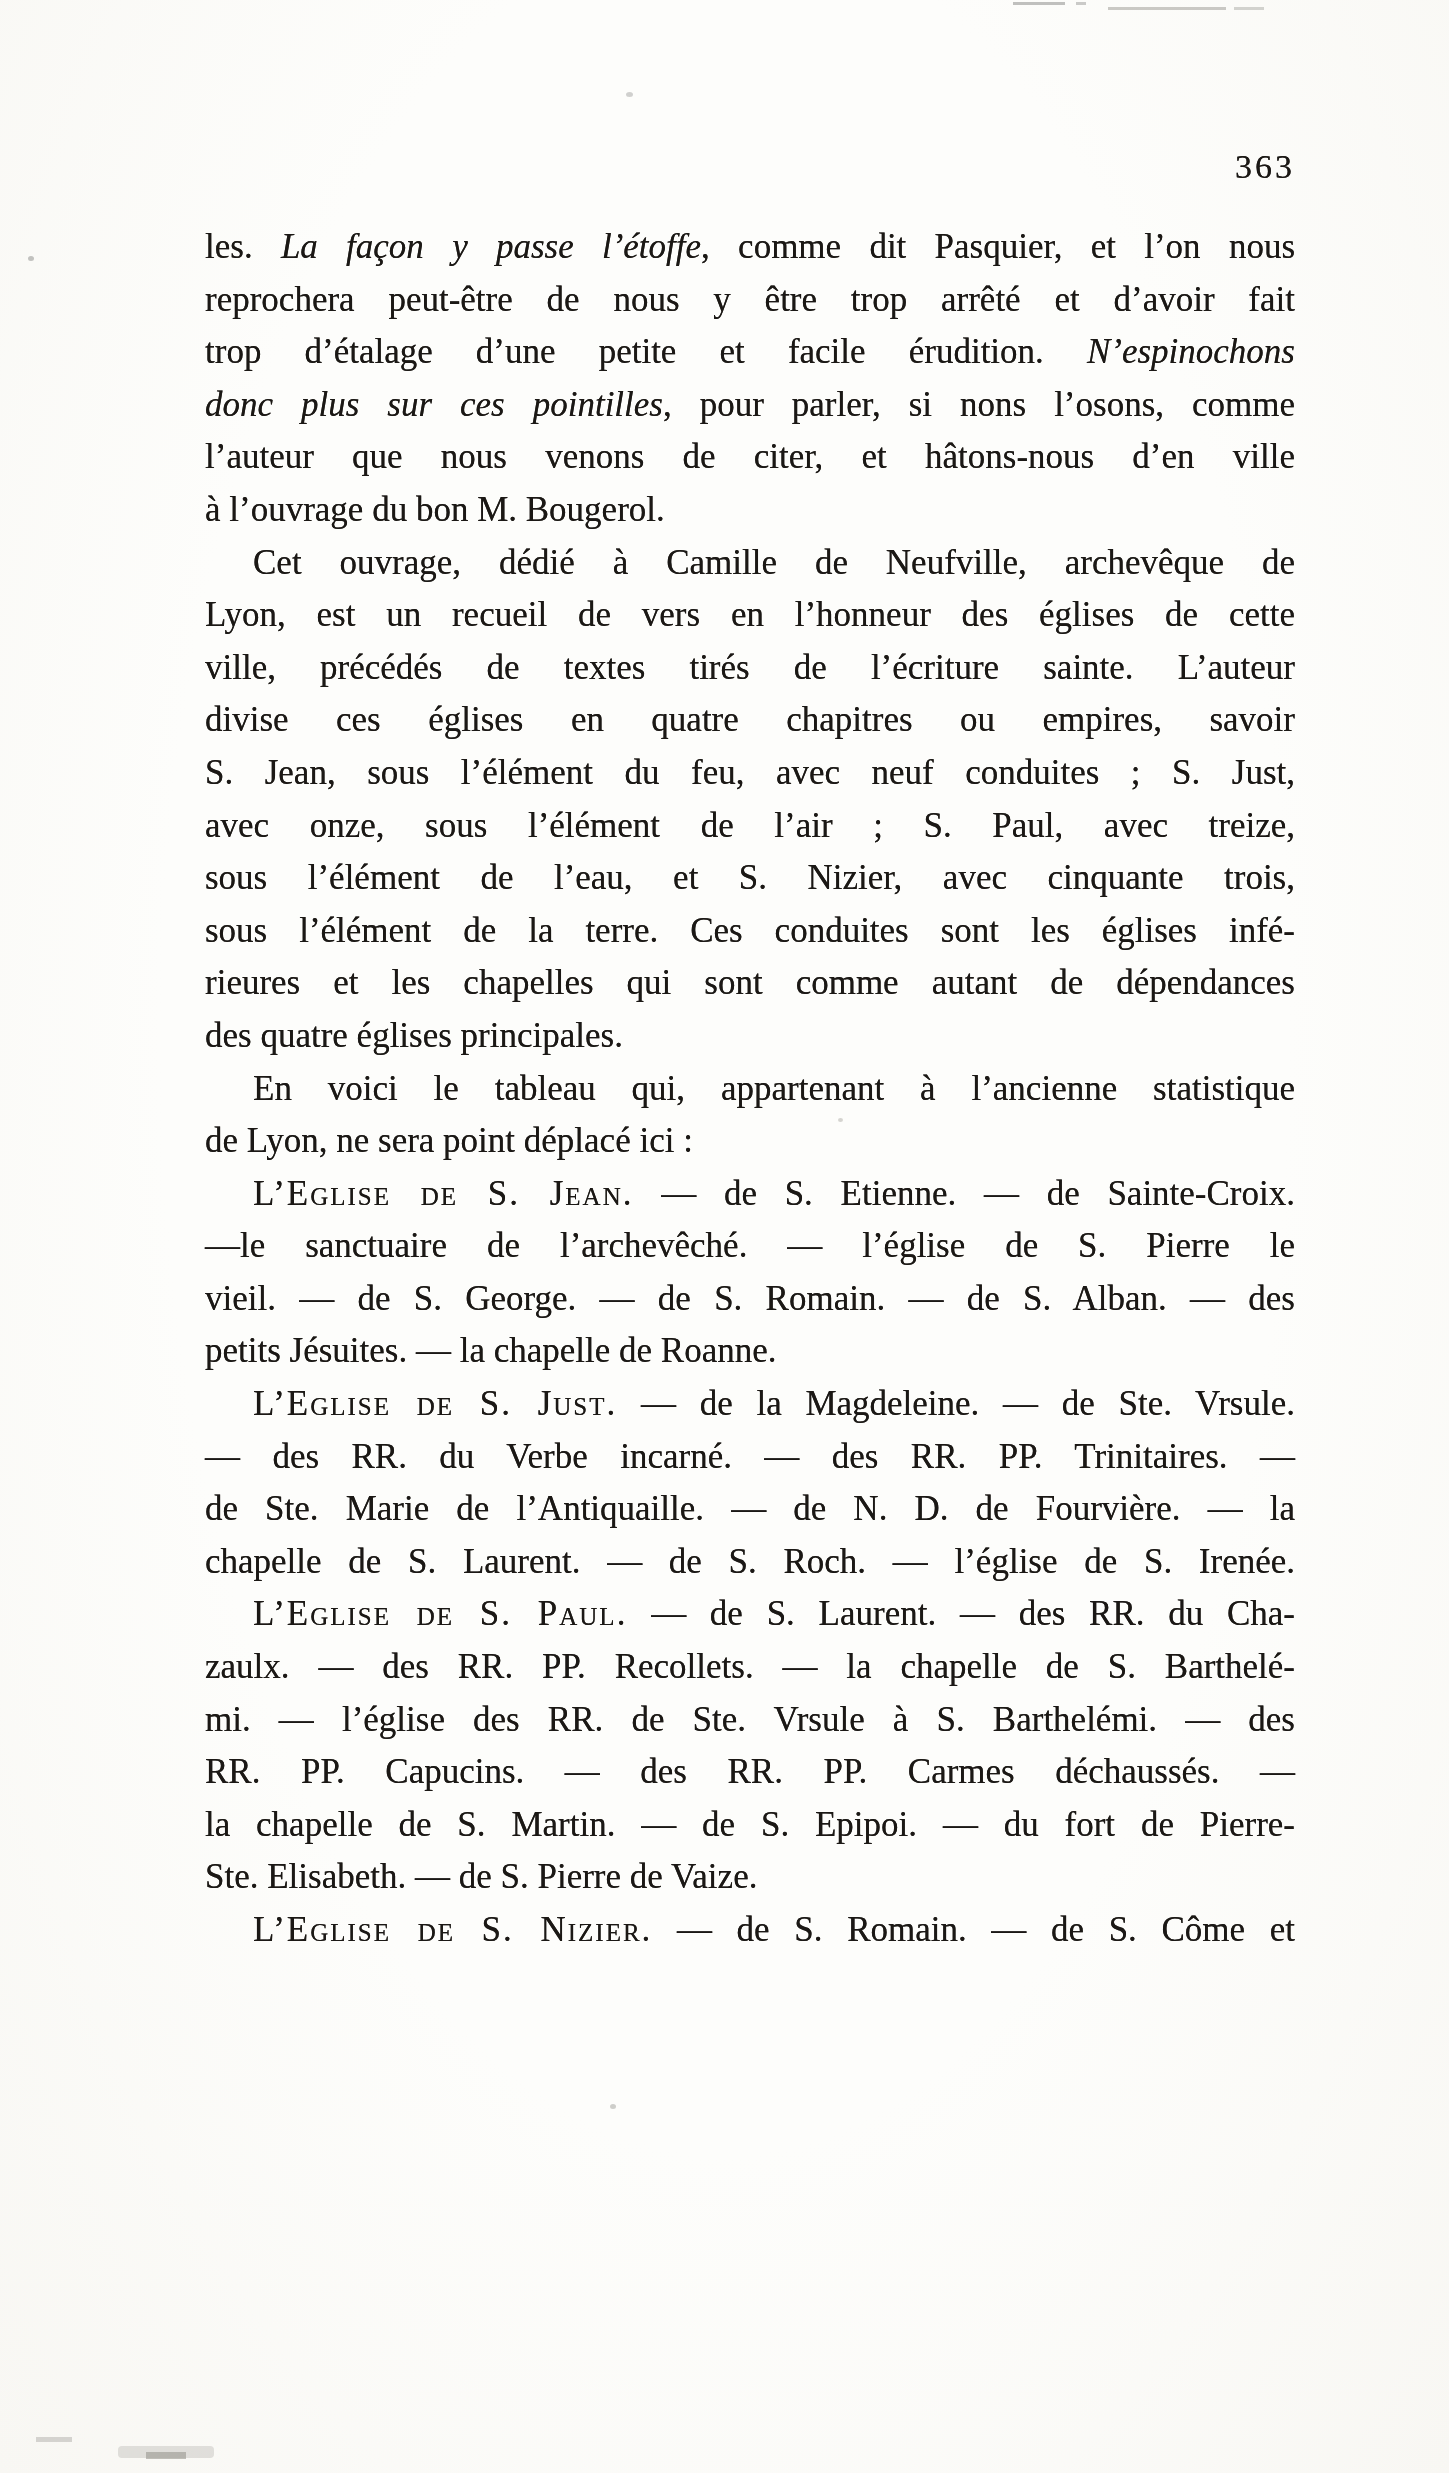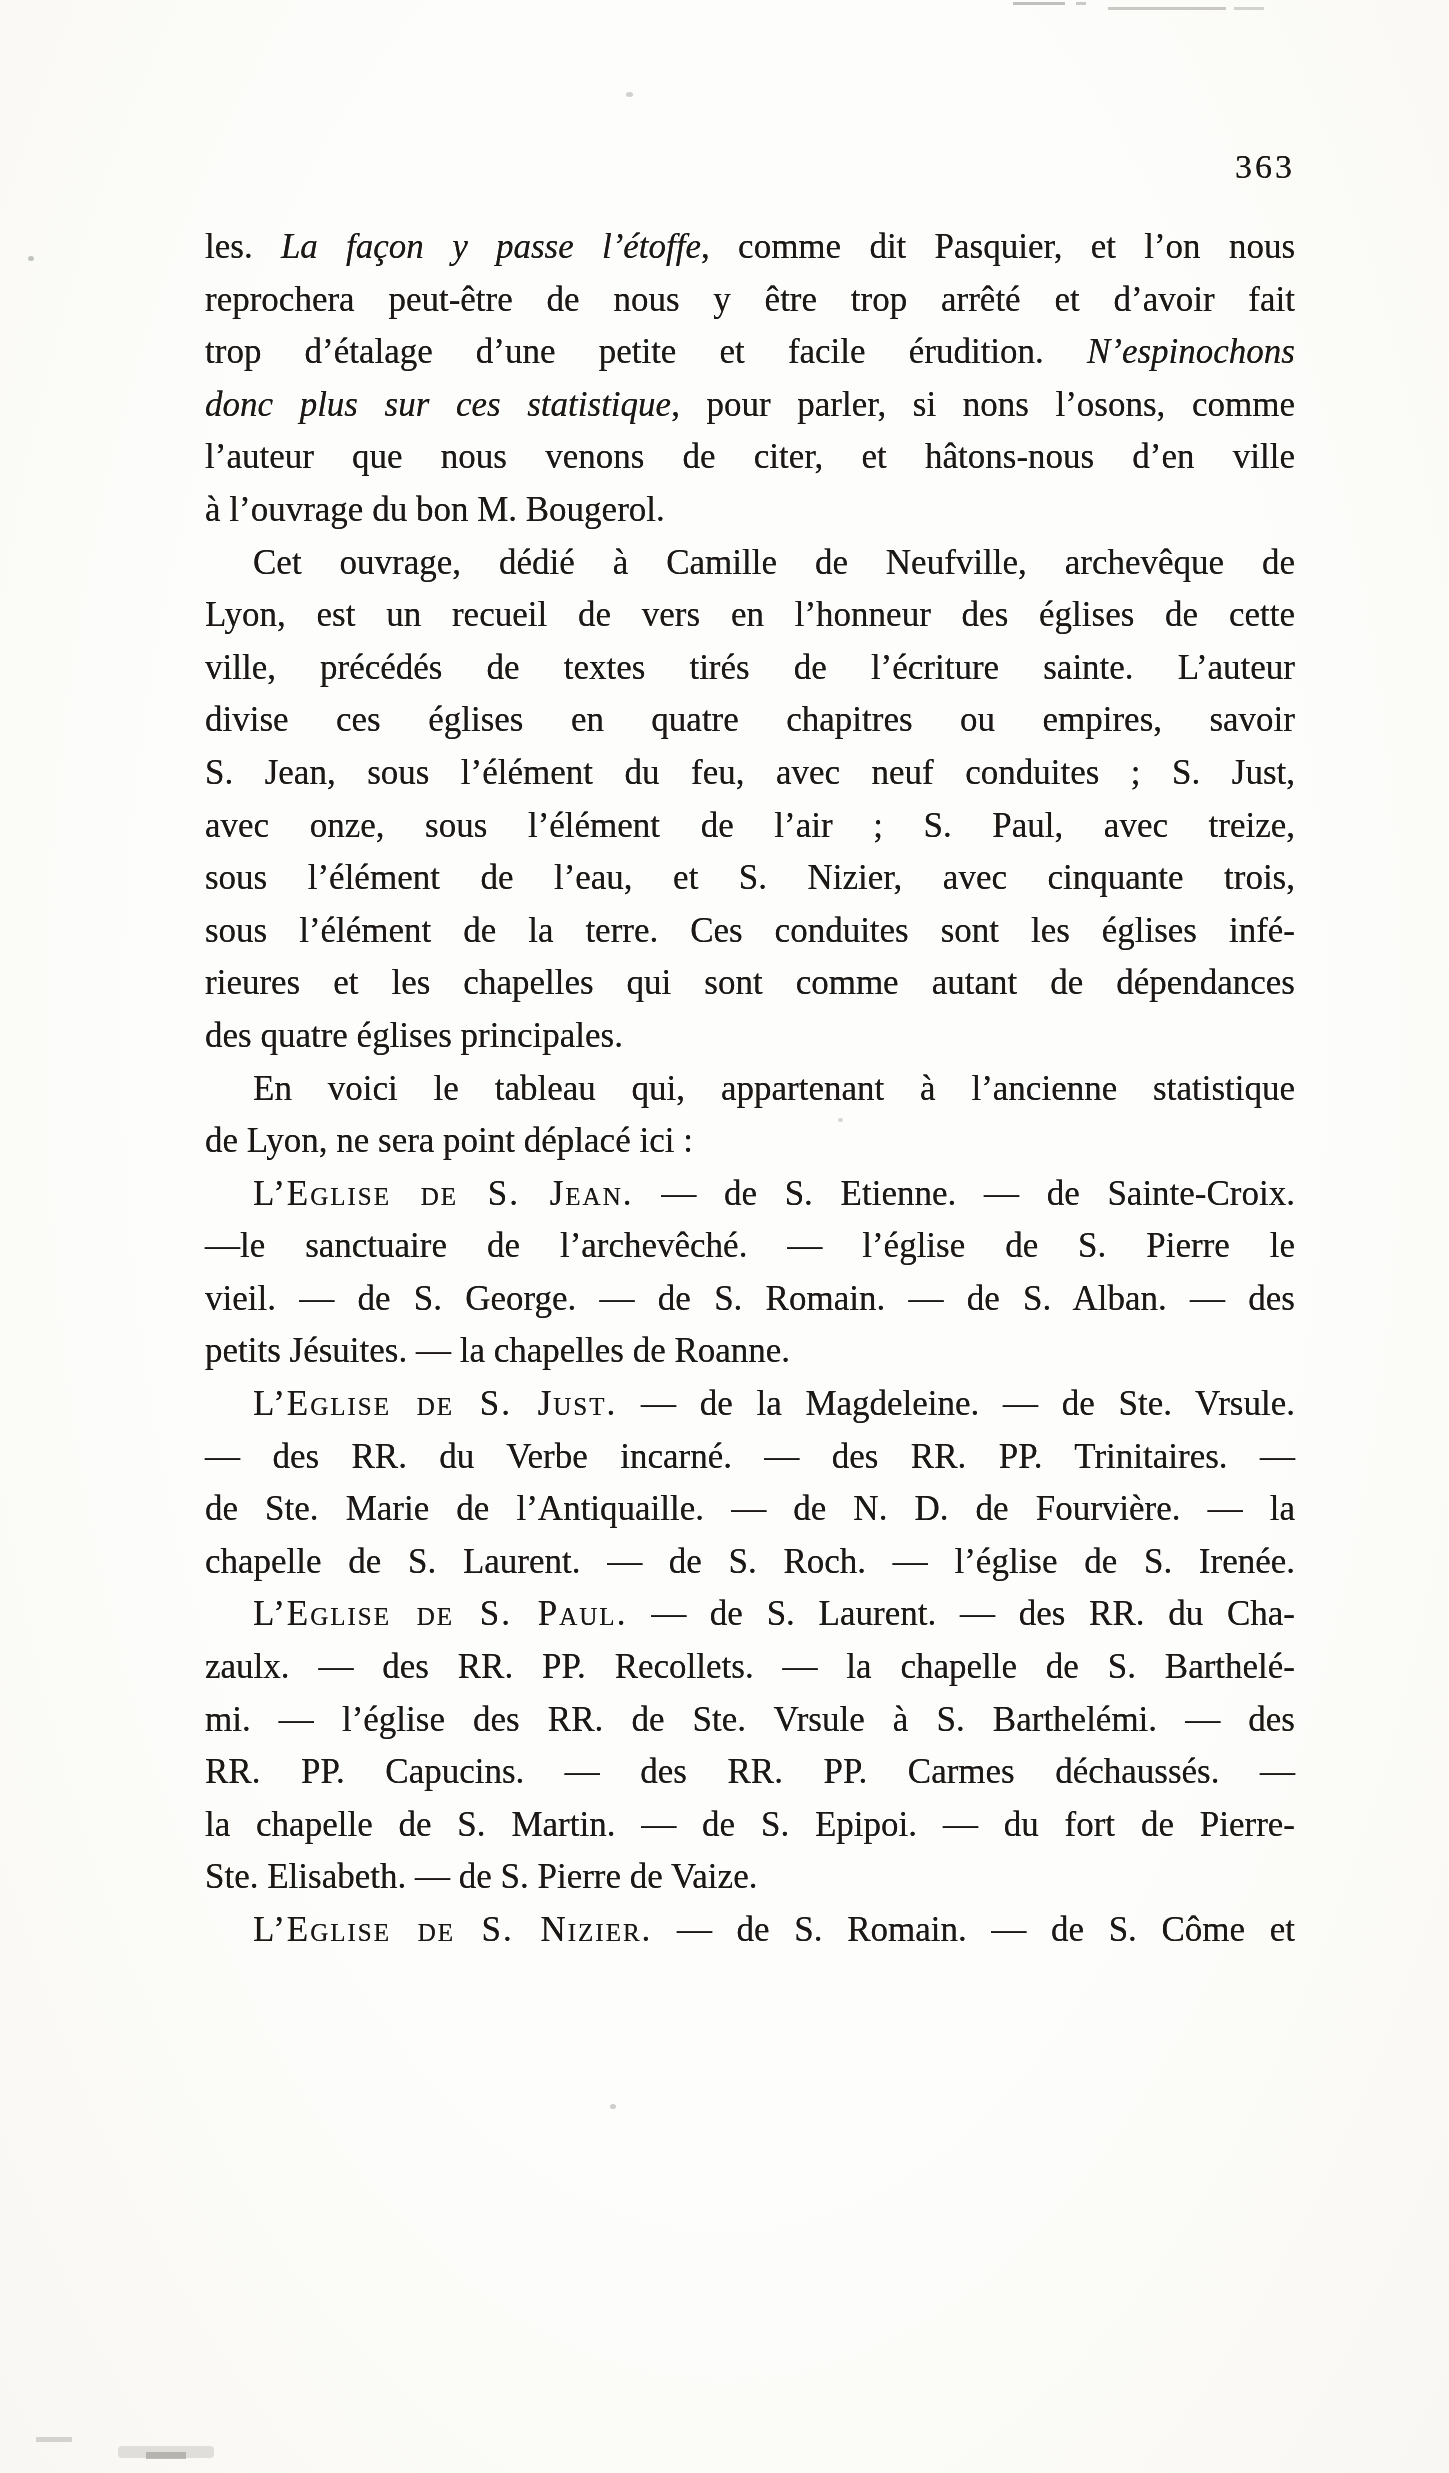--- a/index.html
+++ b/index.html
@@ -58,21 +58,21 @@
   <div class="artifact a10"></div>
   <div class="artifact a11"></div>
 
   <div class="pagenum">363</div>
 
   <div class="text">
       <div class="para">
         <div class="line j"><span>les. </span><span class="it">La façon y passe l’étoffe</span><span>, comme dit Pasquier, et l’on nous</span></div>
         <div class="line j"><span>reprochera peut-être de nous y être trop arrêté et d’avoir fait</span></div>
         <div class="line j"><span>trop d’étalage d’une petite et facile érudition. </span><span class="it">N’espinochons</span></div>
-        <div class="line j"><span class="it">donc plus sur ces statistique</span><span>, pour parler, si nons l’osons, comme</span></div>
+        <div class="line j"><span class="it">donc plus sur ces pointilles</span><span>, pour parler, si nons l’osons, comme</span></div>
         <div class="line j"><span>l’auteur que nous venons de citer, et hâtons-nous d’en ville</span></div>
         <div class="line"><span>à l’ouvrage du bon M. Bougerol.</span></div>
       </div>
       <div class="para indent">
         <div class="line j"><span>Cet ouvrage, dédié à Camille de Neufville, archevêque de</span></div>
         <div class="line j"><span>Lyon, est un recueil de vers en l’honneur des églises de cette</span></div>
         <div class="line j"><span>ville, précédés de textes tirés de l’écriture sainte. L’auteur</span></div>
         <div class="line j"><span>divise ces églises en quatre chapitres ou empires, savoir</span></div>
         <div class="line j"><span>S. Jean, sous l’élément du feu, avec neuf conduites ; S. Just,</span></div>
         <div class="line j"><span>avec onze, sous l’élément de l’air ; S. Paul, avec treize,</span></div>
@@ -82,21 +82,21 @@
         <div class="line"><span>des quatre églises principales.</span></div>
       </div>
       <div class="para indent">
         <div class="line j"><span>En voici le tableau qui, appartenant à l’ancienne statistique</span></div>
         <div class="line"><span>de Lyon, ne sera point déplacé ici :</span></div>
       </div>
       <div class="para indent">
         <div class="line j"><span class="sc">L’Eglise de S. Jean.</span><span> — de S. Etienne. — de Sainte-Croix.</span></div>
         <div class="line j"><span>—le sanctuaire de l’archevêché. — l’église de S. Pierre le</span></div>
         <div class="line j"><span>vieil. — de S. George. — de S. Romain. — de S. Alban. — des</span></div>
-        <div class="line"><span>petits Jésuites. — la chapelles de Roanne.</span></div>
+        <div class="line"><span>petits Jésuites. — la chapelle de Roanne.</span></div>
       </div>
       <div class="para indent">
         <div class="line j"><span class="sc">L’Eglise de S. Just.</span><span> — de la Magdeleine. — de Ste. Vrsule.</span></div>
         <div class="line j"><span>— des RR. du Verbe incarné. — des RR. PP. Trinitaires. —</span></div>
         <div class="line j"><span>de Ste. Marie de l’Antiquaille. — de N. D. de Fourvière. — la</span></div>
         <div class="line j"><span>chapelle de S. Laurent. — de S. Roch. — l’église de S. Irenée.</span></div>
       </div>
       <div class="para indent">
         <div class="line j"><span class="sc">L’Eglise de S. Paul.</span><span> — de S. Laurent. — des RR. du Cha-</span></div>
         <div class="line j"><span>zaulx. — des RR. PP. Recollets. — la chapelle de S. Barthelé-</span></div>

